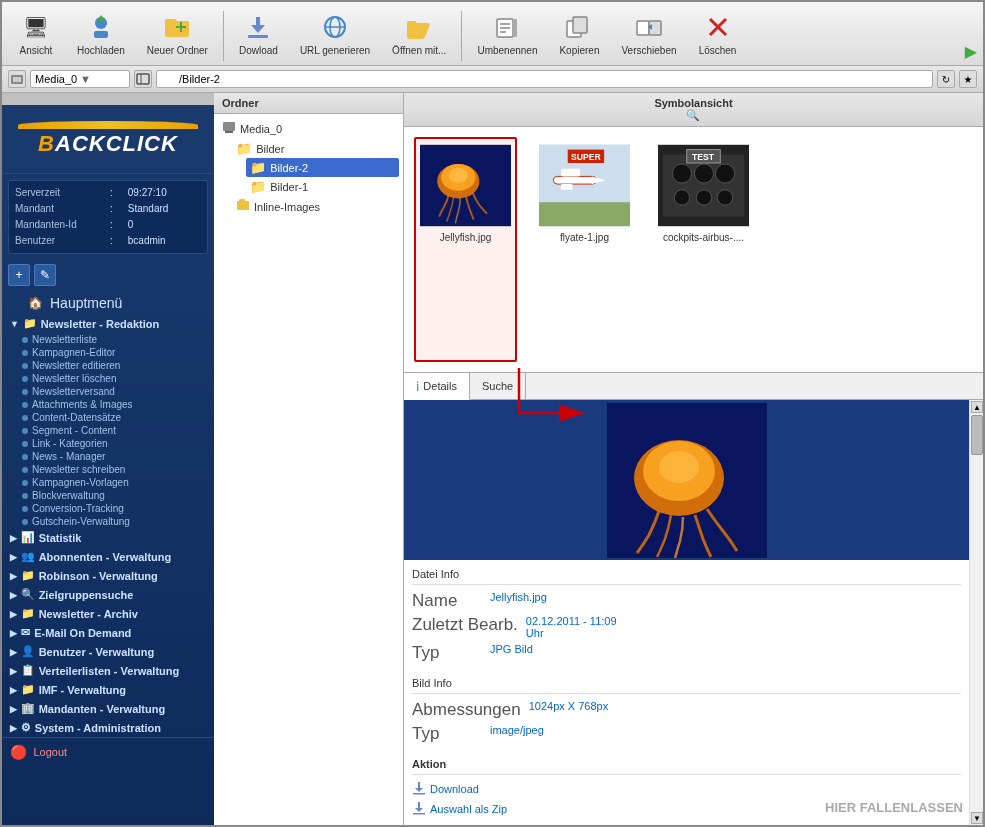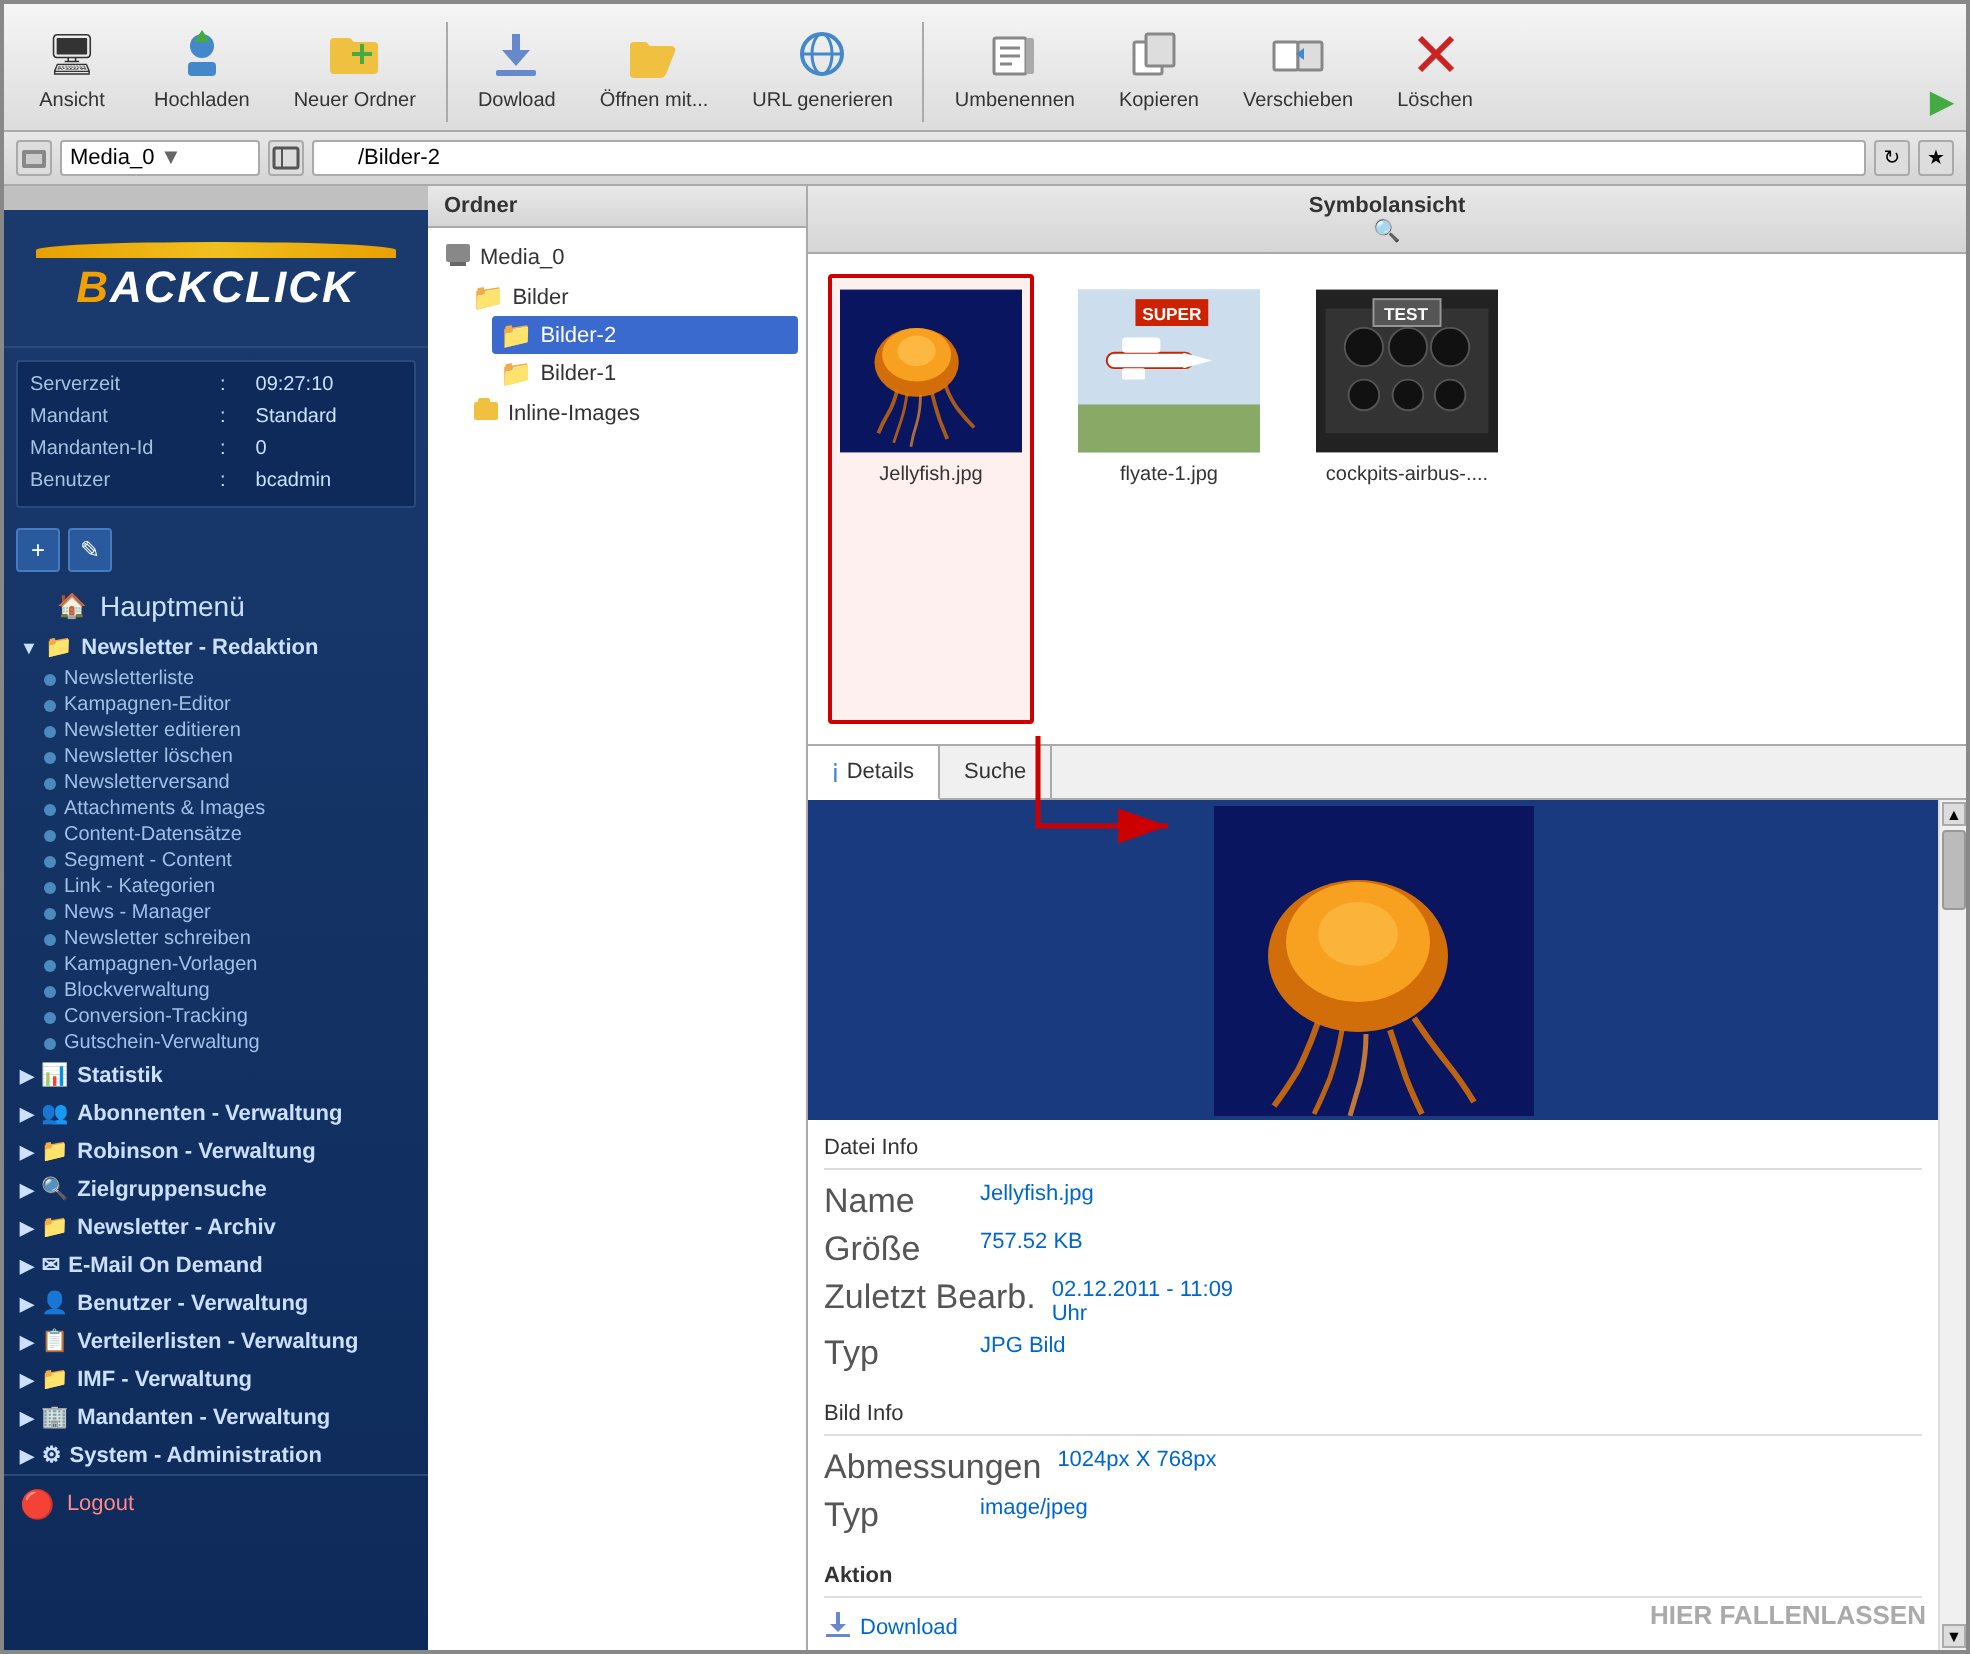--- a/index.html
+++ b/index.html
@@ -150,34 +150,34 @@
             <polygon points="14,20 7,12 21,12" fill="#6688cc"></polygon>
             <rect x="12" y="4" width="4" height="10" fill="#6688cc"></rect>
             <rect x="4" y="22" width="20" height="3" rx="1" fill="#6688cc"></rect>
           </svg>
       </div>
       <span>Dowload</span>
     </div>
     <div class="toolbar-btn">
       <div class="toolbar-icon">
         <svg width="28" height="28" viewBox="0 0 28 28">
-            <path d="M2 10 Q2 8 4 8 L10 8 L12 10 L22 10 Q26 10 24 14 L20 24 Q19 26 17 26 L4 26 Q2 26 2 24 Z" fill="#f0c040"></path>
-          </svg>
-      </div>
-      <span>Öffnen mit...</span>
-    </div>
-    <div class="toolbar-btn">
-      <div class="toolbar-icon">
-        <svg width="28" height="28" viewBox="0 0 28 28">
             <circle cx="14" cy="14" r="10" fill="none" stroke="#4488cc" stroke-width="2"></circle>
             <ellipse cx="14" cy="14" rx="5" ry="10" fill="none" stroke="#4488cc" stroke-width="1.5"></ellipse>
             <line x1="4" y1="14" x2="24" y2="14" stroke="#4488cc" stroke-width="1.5"></line>
           </svg>
       </div>
       <span>URL generieren</span>
+    </div>
+    <div class="toolbar-btn">
+      <div class="toolbar-icon">
+        <svg width="28" height="28" viewBox="0 0 28 28">
+            <path d="M2 10 Q2 8 4 8 L10 8 L12 10 L22 10 Q26 10 24 14 L20 24 Q19 26 17 26 L4 26 Q2 26 2 24 Z" fill="#f0c040"></path>
+          </svg>
+      </div>
+      <span>Öffnen mit...</span>
     </div>
     <div class="toolbar-sep"></div>
     <div class="toolbar-btn">
       <div class="toolbar-icon">
         <svg width="28" height="28" viewBox="0 0 28 28">
             <rect x="4" y="6" width="16" height="18" rx="1" fill="white" stroke="#888" stroke-width="1.5"></rect>
             <rect x="20" y="6" width="4" height="18" rx="1" fill="#aaa"></rect>
             <line x1="7" y1="11" x2="17" y2="11" stroke="#888" stroke-width="1.5"></line>
             <line x1="7" y1="15" x2="17" y2="15" stroke="#888" stroke-width="1.5"></line>
             <line x1="7" y1="19" x2="13" y2="19" stroke="#888" stroke-width="1.5"></line>
@@ -570,24 +570,20 @@
                     <path d="M100 106 Q108 118 116 128 Q124 138 130 148" stroke="#e87800" stroke-width="3" fill="none" opacity="0.8"></path>
                     <ellipse cx="72" cy="64" rx="20" ry="16" fill="#ffd060" opacity="0.4"></ellipse>
                   </svg>
                 </div>
 
                 <div class="info-section">
                   <div class="info-section-title">Datei Info</div>
                   <div class="info-row">
                     <span class="info-label">Name</span>
                     <span class="info-value">Jellyfish.jpg</span>
-                  </div>
-                  <div class="info-row">
-                    <span class="info-label">Größe</span>
-                    <span class="info-value">757.52 KB</span>
                   </div>
                   <div class="info-row">
                     <span class="info-label">Zuletzt Bearb.</span>
                     <span class="info-value" style="color:#0066cc;">02.12.2011 - 11:09<br>Uhr</span>
                   </div>
                   <div class="info-row">
                     <span class="info-label">Typ</span>
                     <span class="info-value">JPG Bild</span>
                   </div>
                 </div>

